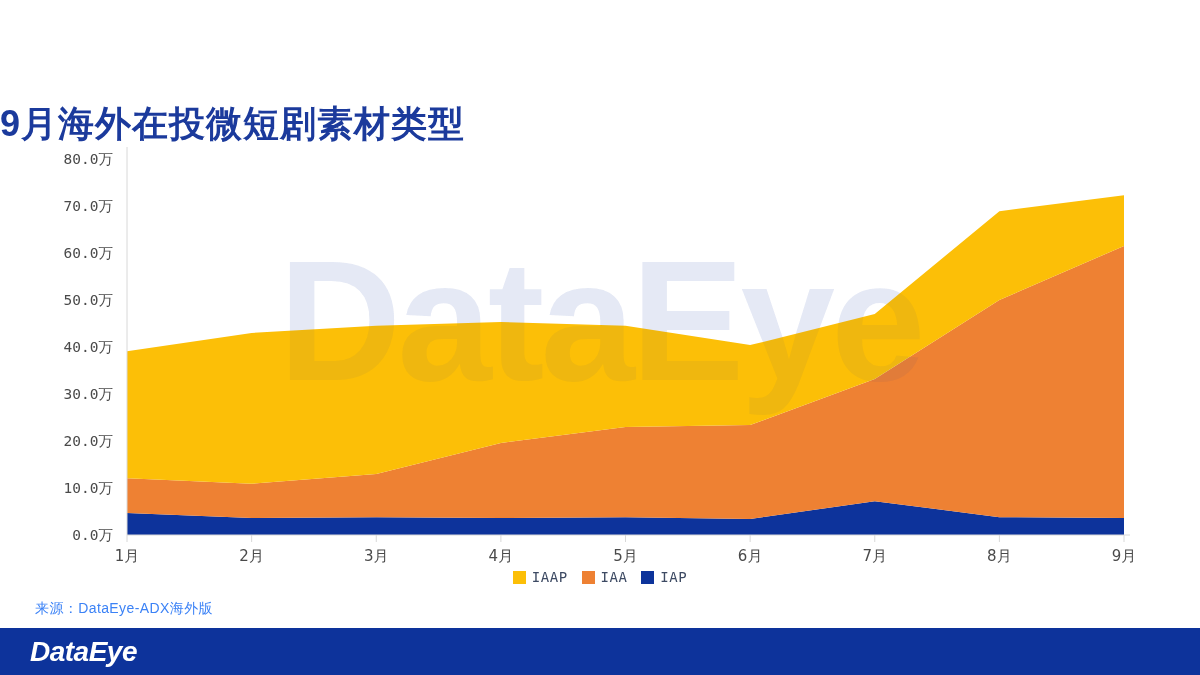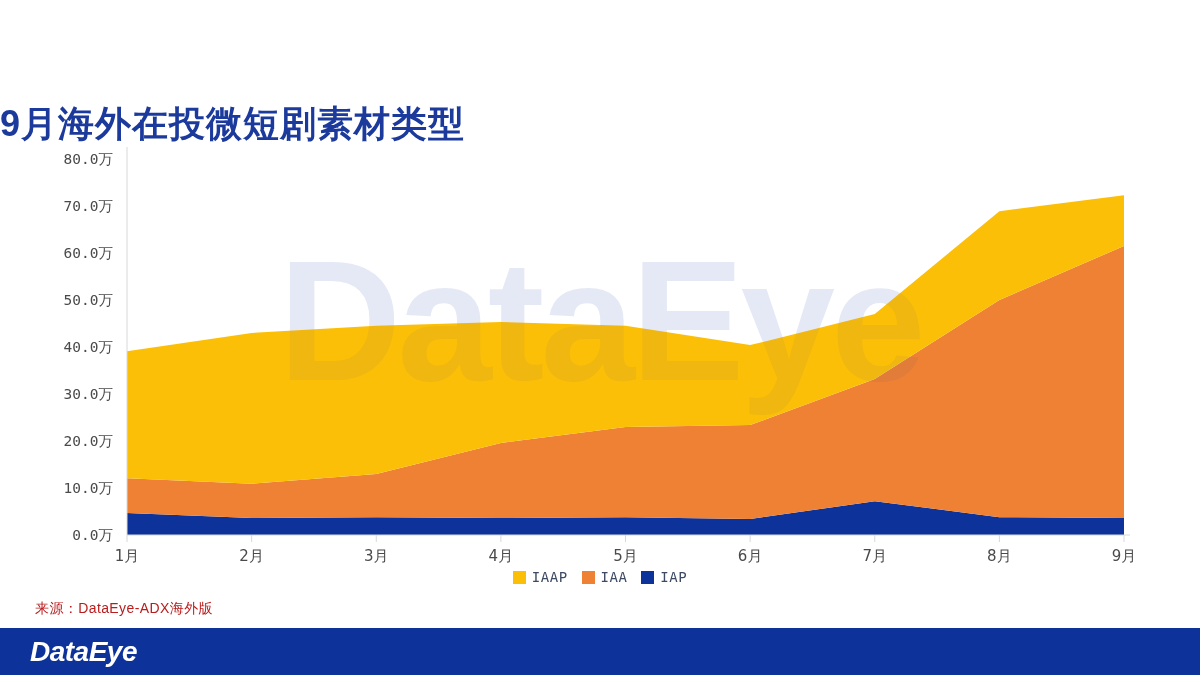--- a/index.html
+++ b/index.html
@@ -68,21 +68,21 @@
     font-size:14px;
     color:#3d4a63;
     letter-spacing:0.5px;
   }
 
   
   .source {
     position:absolute;
     left:35px; top:600px;
     font-size:14px;
-    color:#b91c1c;
+    color:#3b82f6;
     letter-spacing:0.4px;
     white-space:nowrap;
   }
 
   
   .footer {
     position:absolute;
     left:0; bottom:0;
     width:1200px; height:47px;
     background:#0d339b;

